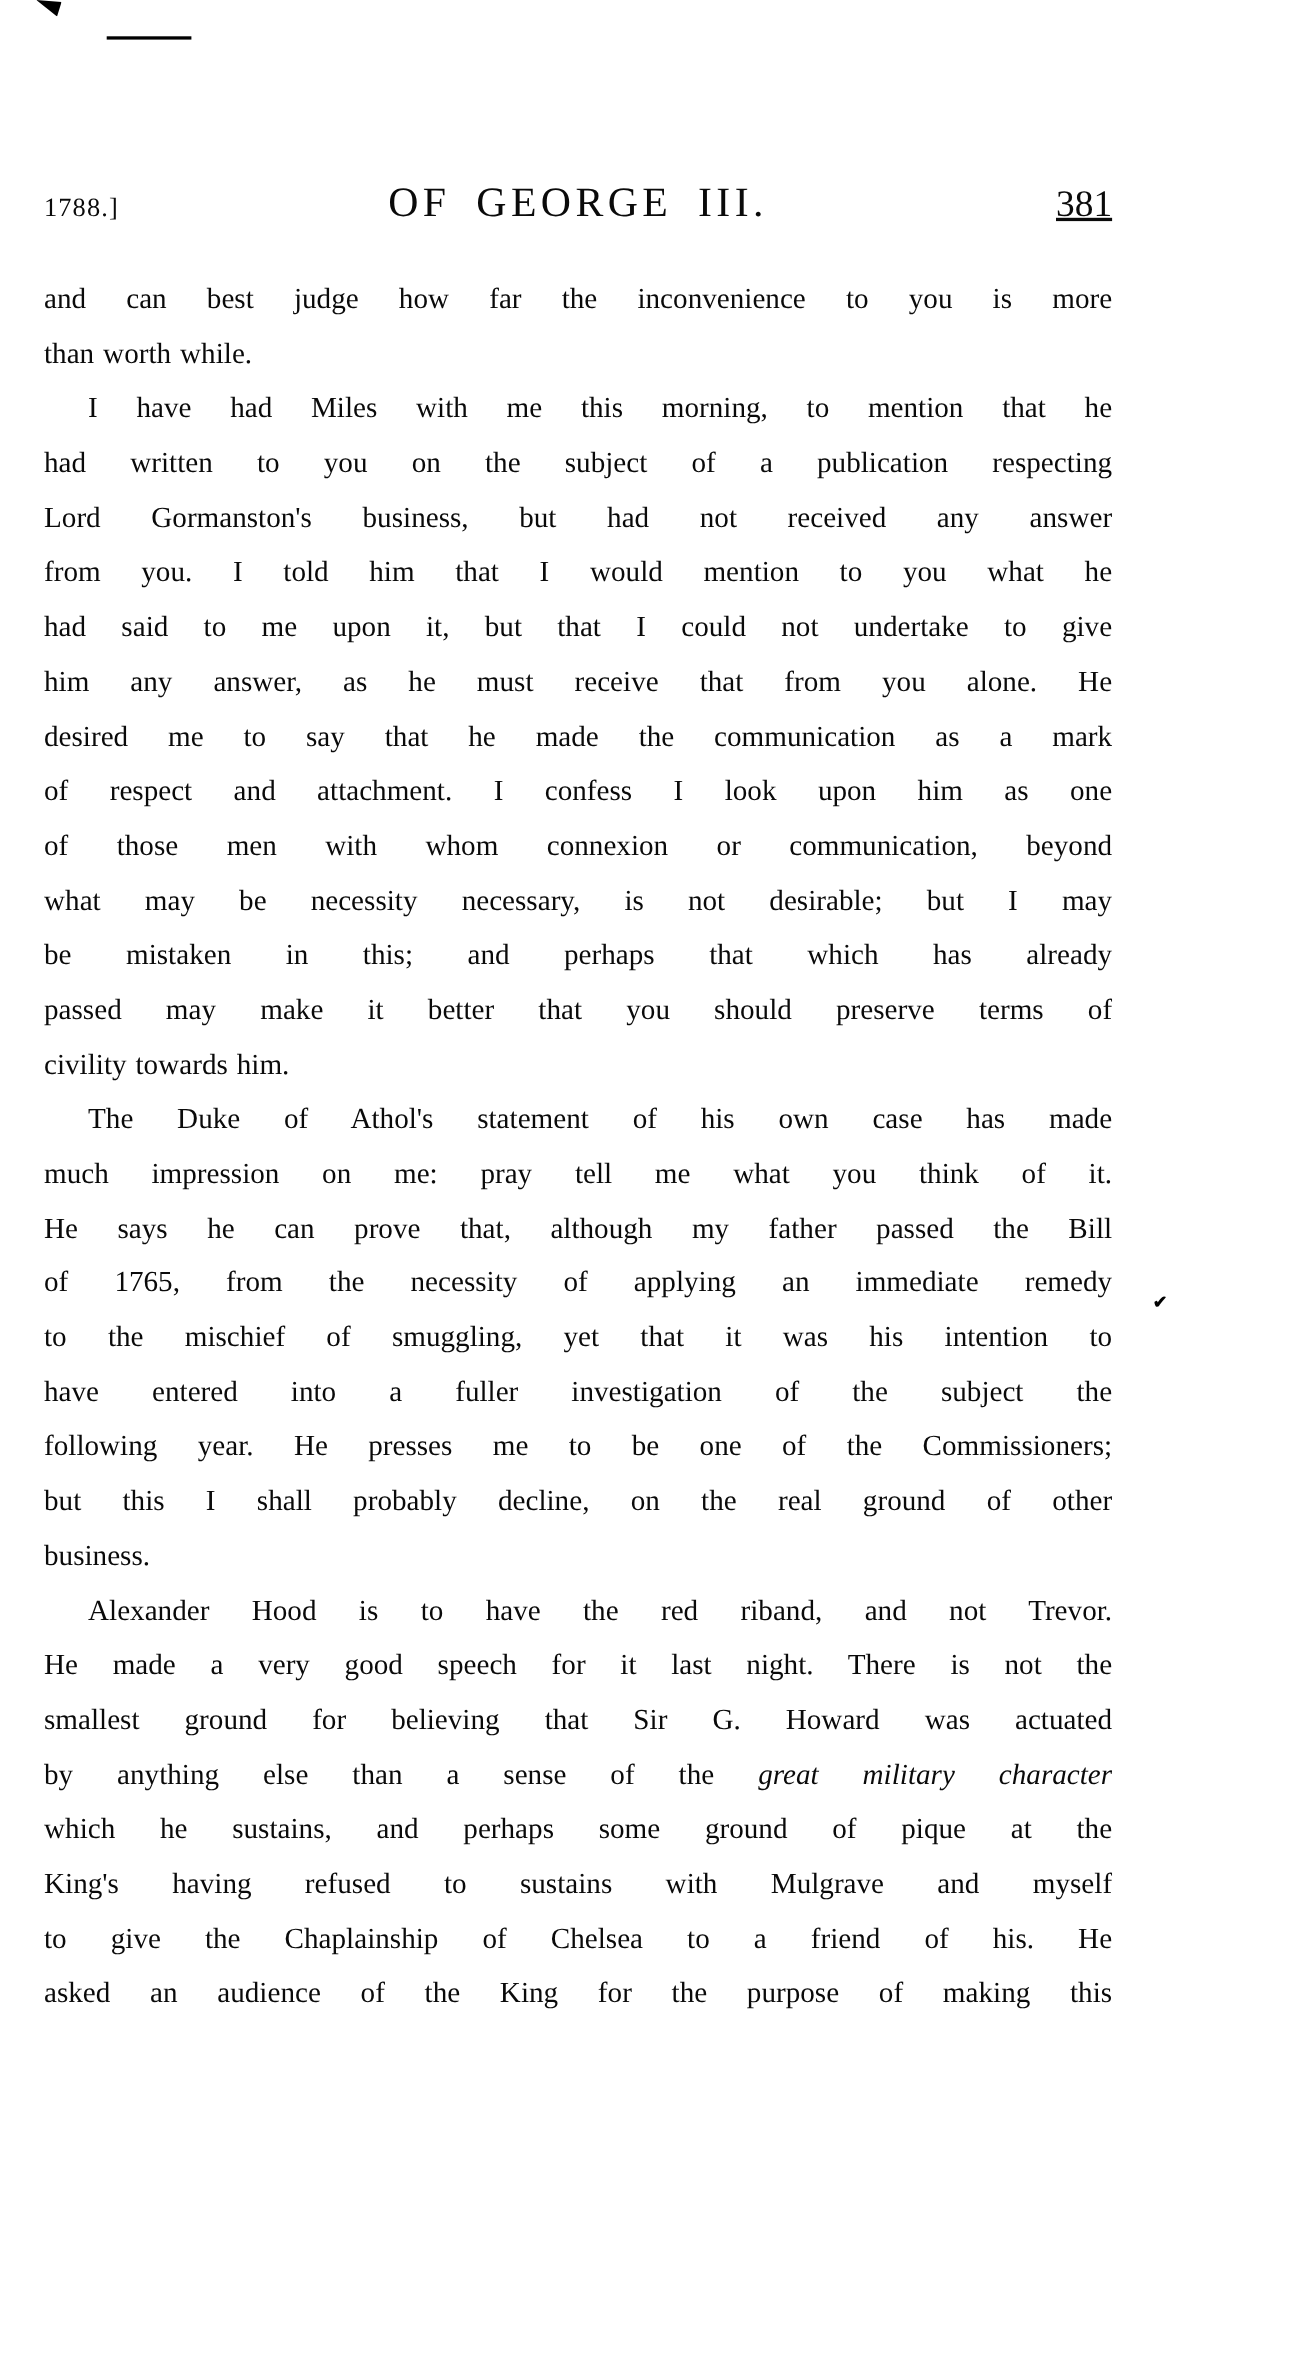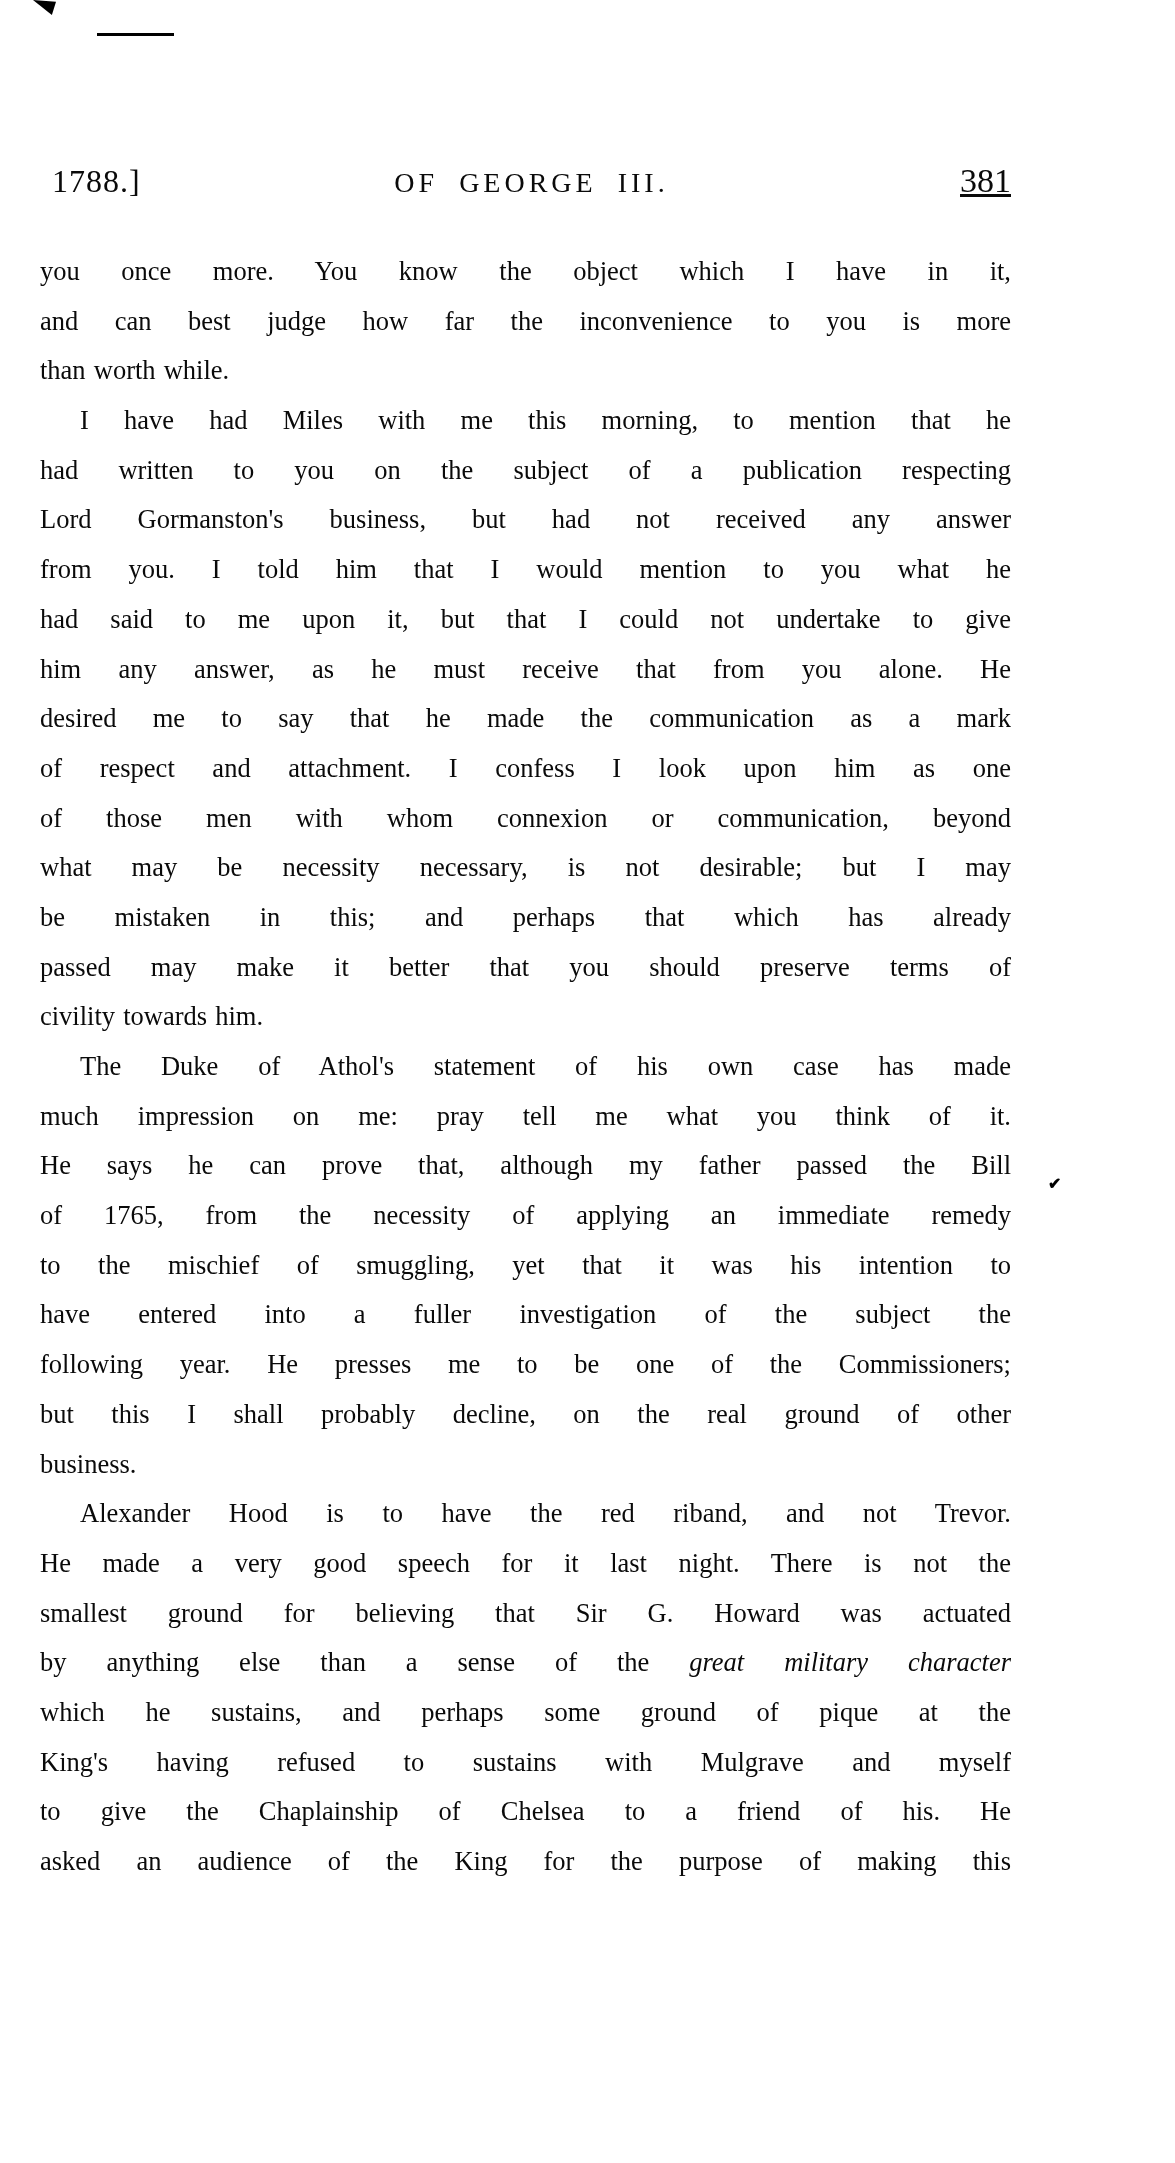--- a/index.html
+++ b/index.html
@@ -39,28 +39,27 @@
   .header {
     position: absolute;
     left: 40px;
     top: 162px;
     width: 971px;
     display: flex;
     align-items: baseline;
   }
   .header .h-left {
     flex: 1;
-    font-size: 32px;
+    font-size: 24px;
     letter-spacing: 1px;
-    margin-left: 12px;
   }
   .header .h-center {
     flex: 2;
     text-align: center;
-    font-size: 28px;
+    font-size: 38px;
     letter-spacing: 4px;
     word-spacing: 10px;
   }
   .header .h-right {
     flex: 1;
     text-align: right;
     font-size: 34px;
     text-decoration: underline;
   }
 
@@ -108,21 +107,20 @@
 <div class="short-rule"></div>
 
 <div class="header">
   <span class="h-left">1788.]</span>
   <span class="h-center">OF GEORGE III.</span>
   <span class="h-right">381</span>
 </div>
 
 <div class="body-text">
 
-  <div class="line">you once more. You know the object which I have in it,</div>
   <div class="line">and can best judge how far the inconvenience to you is more</div>
   <div class="line last">than worth while.</div>
 
   <div class="line indent">I have had Miles with me this morning, to mention that he</div>
   <div class="line">had written to you on the subject of a publication respecting</div>
   <div class="line">Lord Gormanston's business, but had not received any answer</div>
   <div class="line">from you. I told him that I would mention to you what he</div>
   <div class="line">had said to me upon it, but that I could not undertake to give</div>
   <div class="line">him any answer, as he must receive that from you alone. He</div>
   <div class="line">desired me to say that he made the communication as a mark</div>

